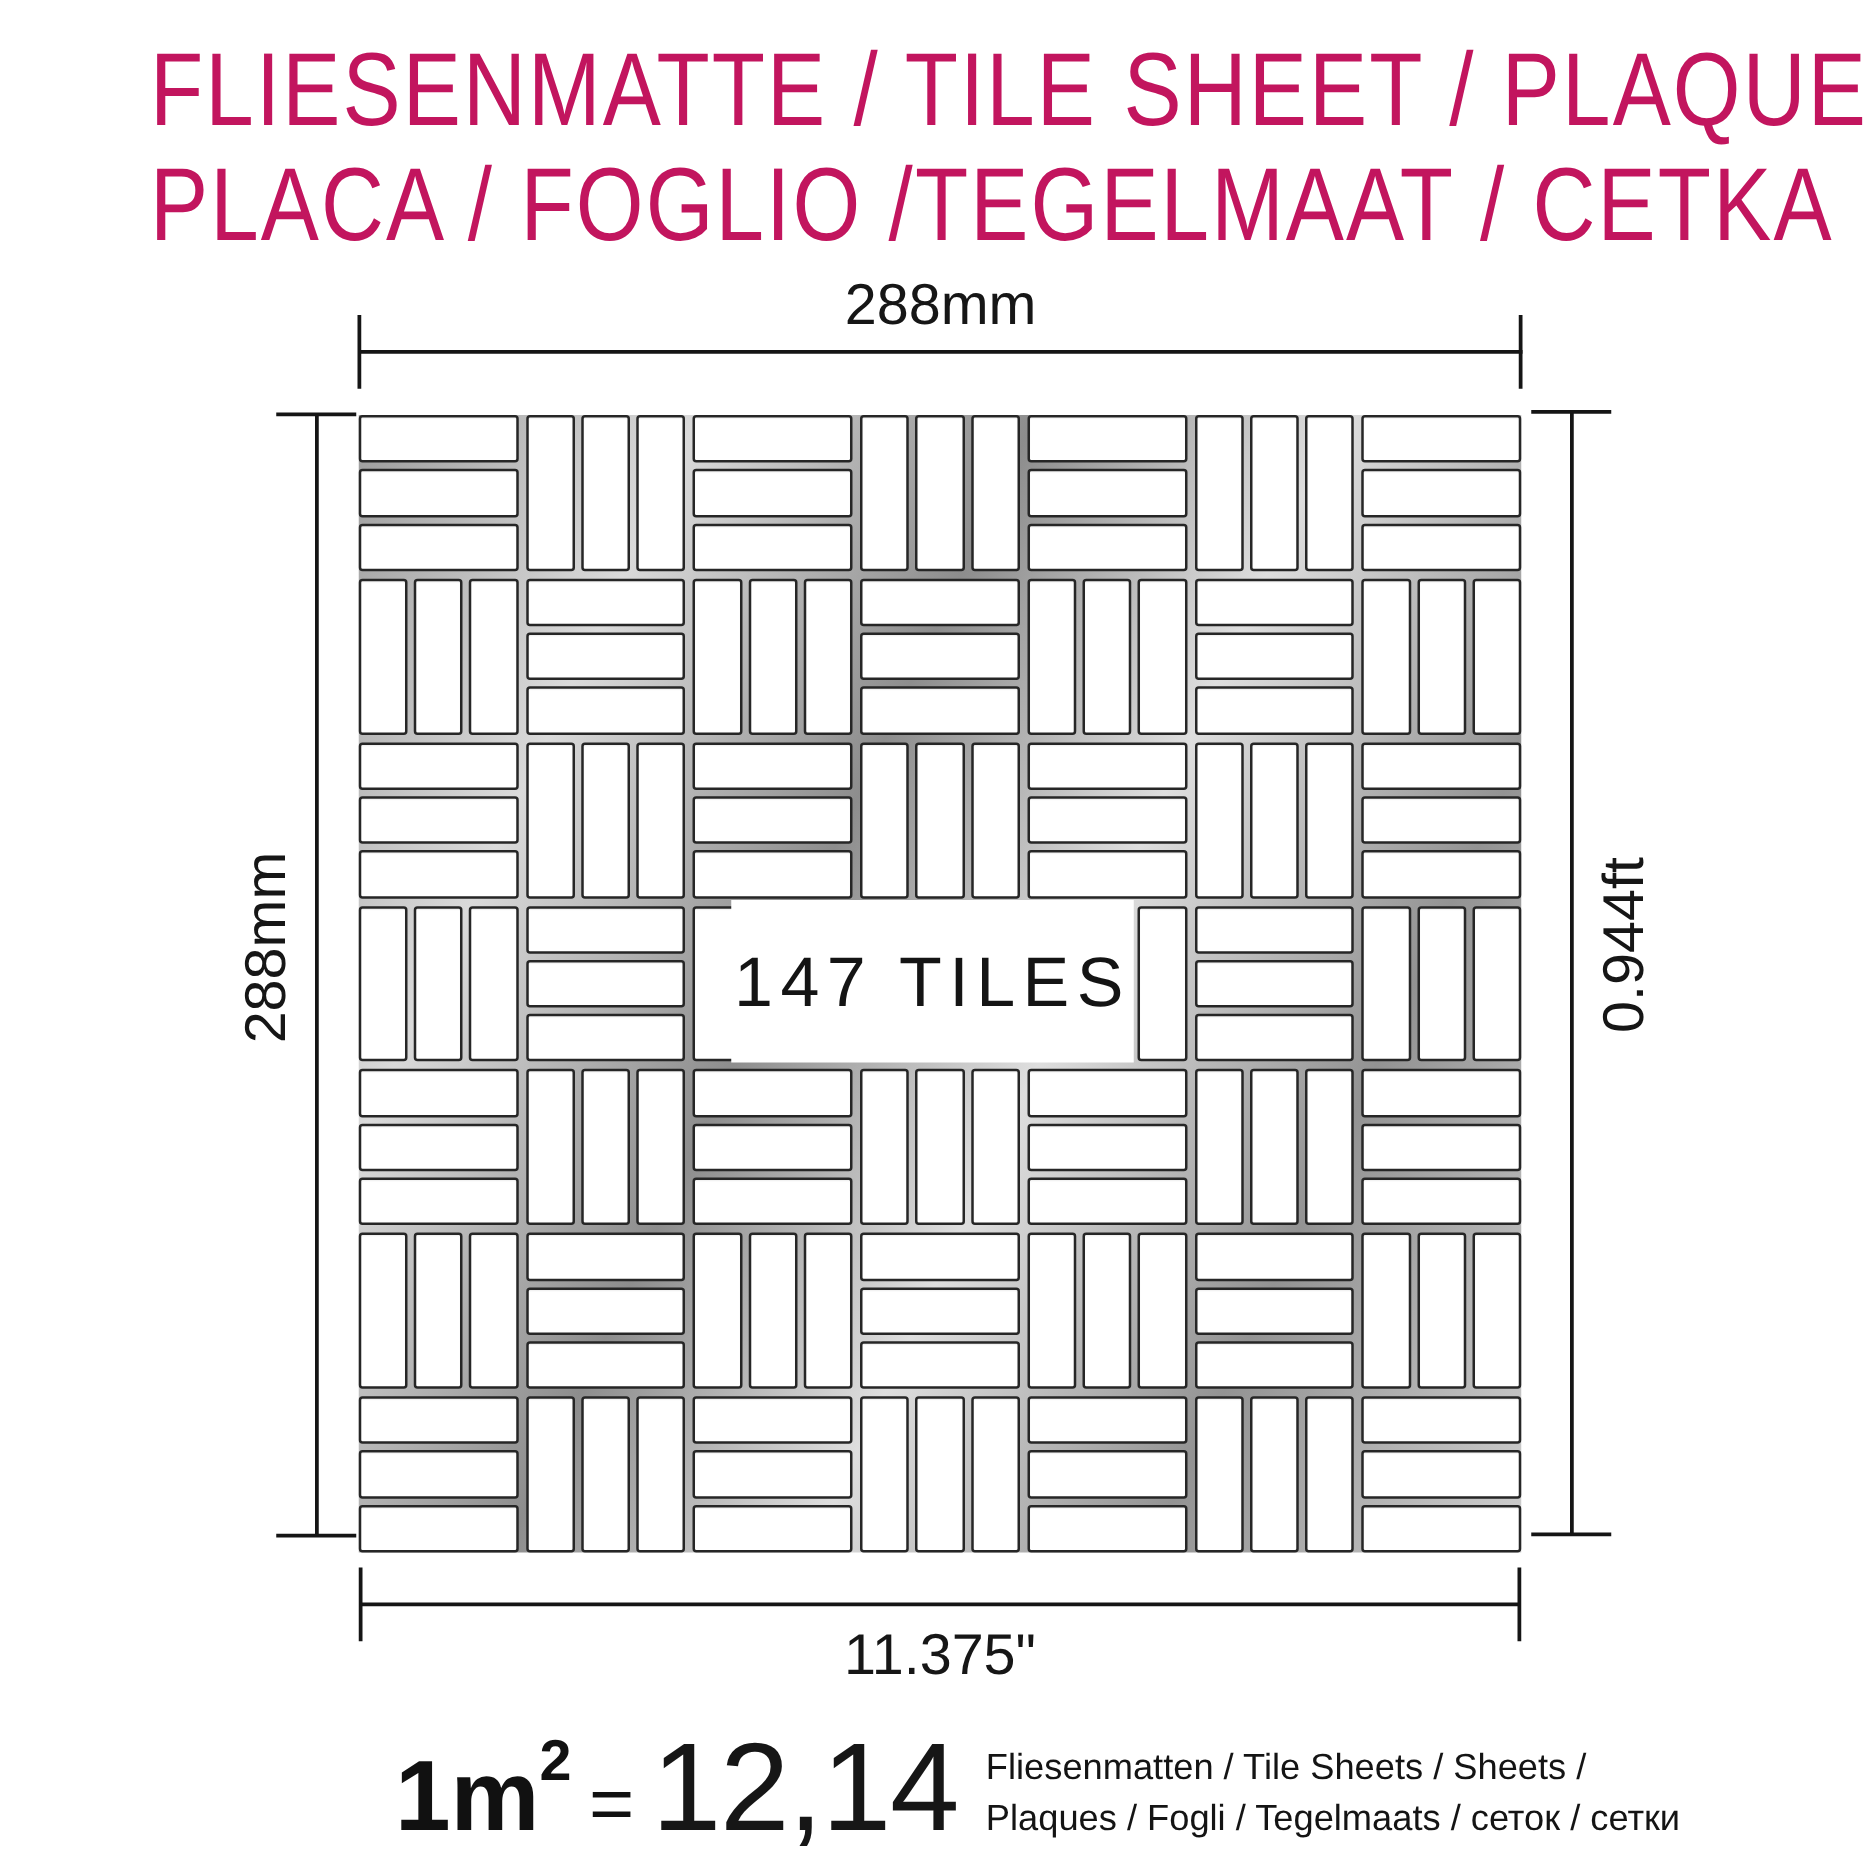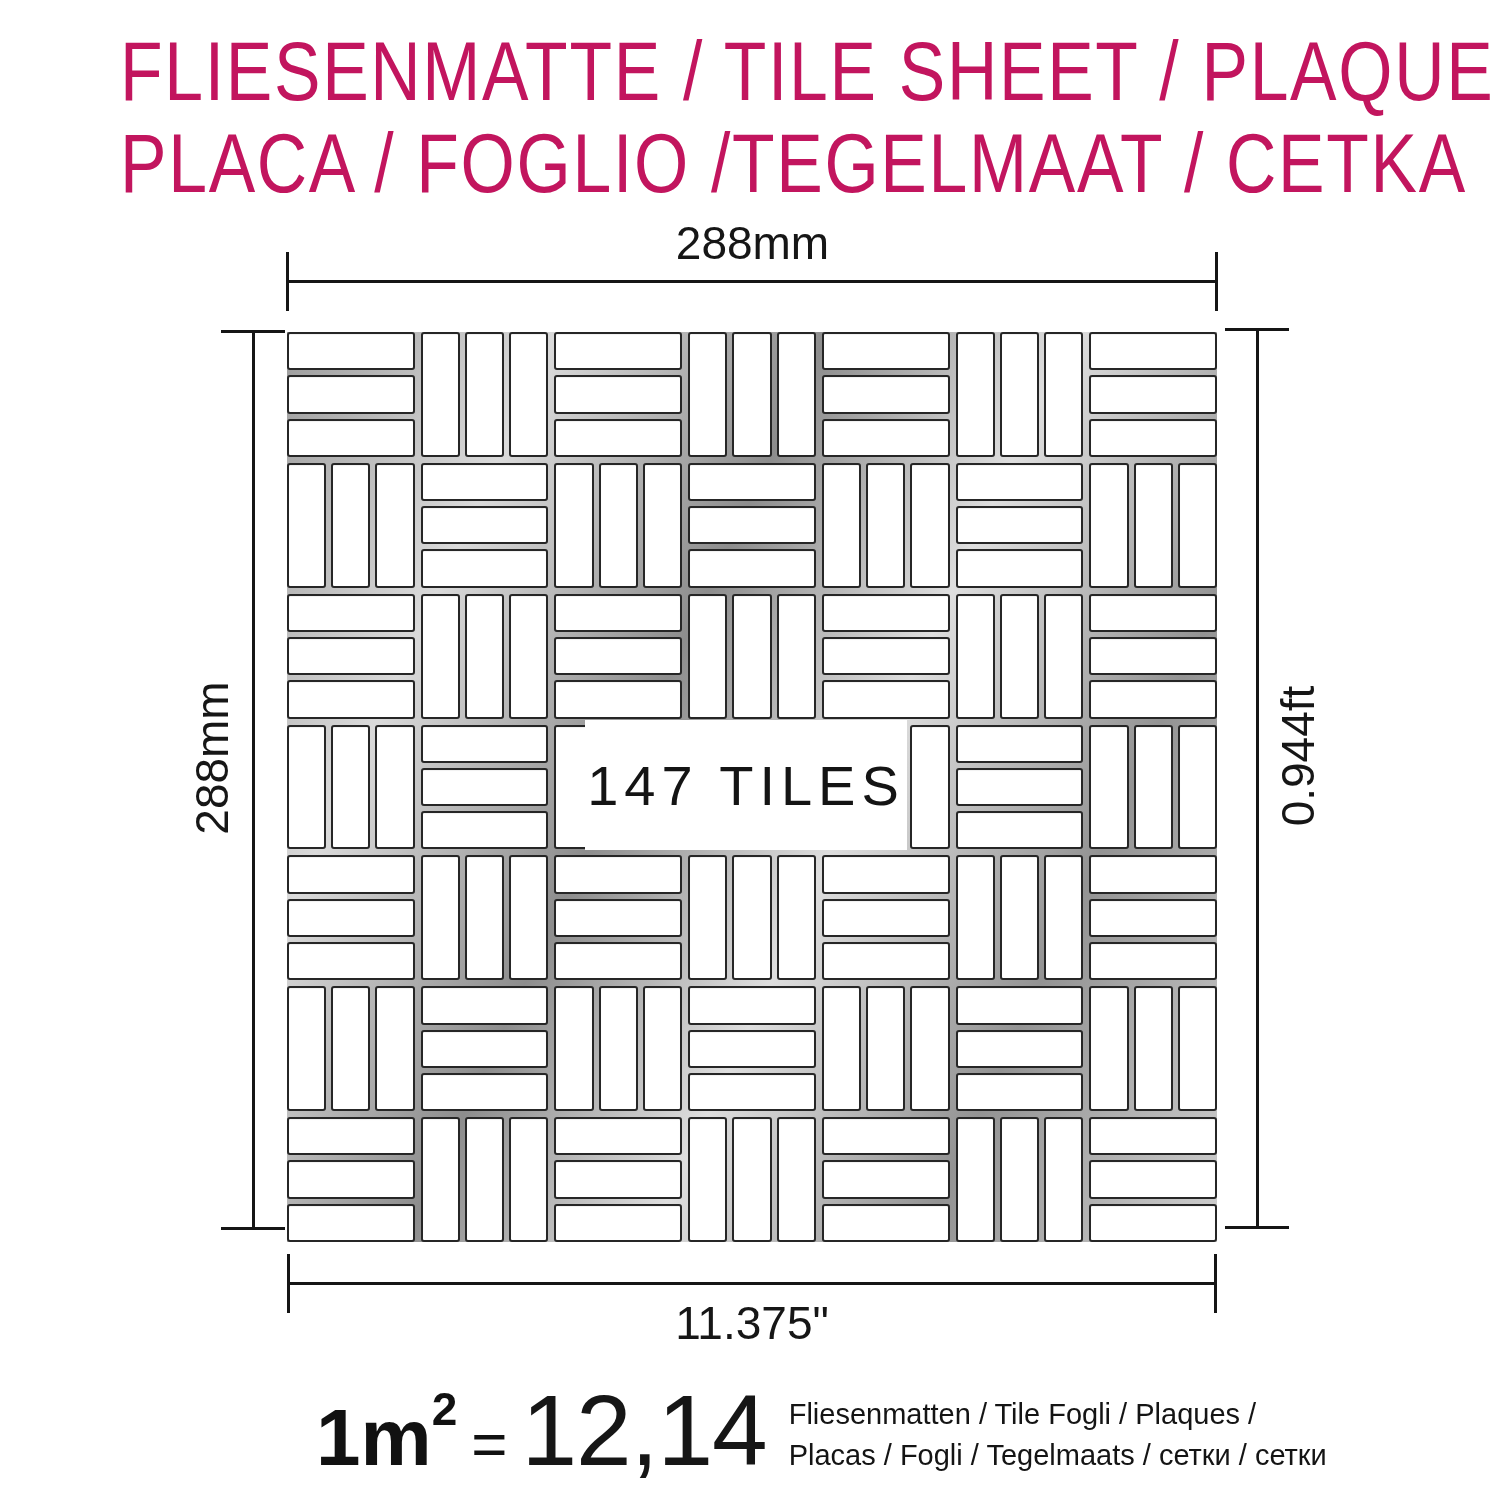--- a/index.html
+++ b/index.html
@@ -321,16 +321,16 @@
         <div class="tile"></div>
       </div>
     </div>
   <div class="sheet" style="background:none;pointer-events:none;padding-left:26px;">
     <div class="count-box">
       <span>147 TILES</span>
     </div>
   </div>
 
   <div class="formula">
-    <span class="qty">1m</span><span class="sup">2</span><span class="eq">=</span><span class="val">12,14</span><span class="units"><span style="display:block;">Fliesenmatten / Tile Fogli /  Plaques /</span><span style="display:block;">Placas / Fogli / Tegelmaats / сетки / сетки</span></span>
+    <span class="qty">1m</span><span class="sup">2</span><span class="eq">=</span><span class="val">12,14</span><span class="units"><span style="display:block;">Fliesenmatten / Tile Sheets /  Sheets /</span><span style="display:block;">Plaques / Fogli / Tegelmaats / сеток / сетки</span></span>
   </div>
 
 </div>
 
 </body></html>

